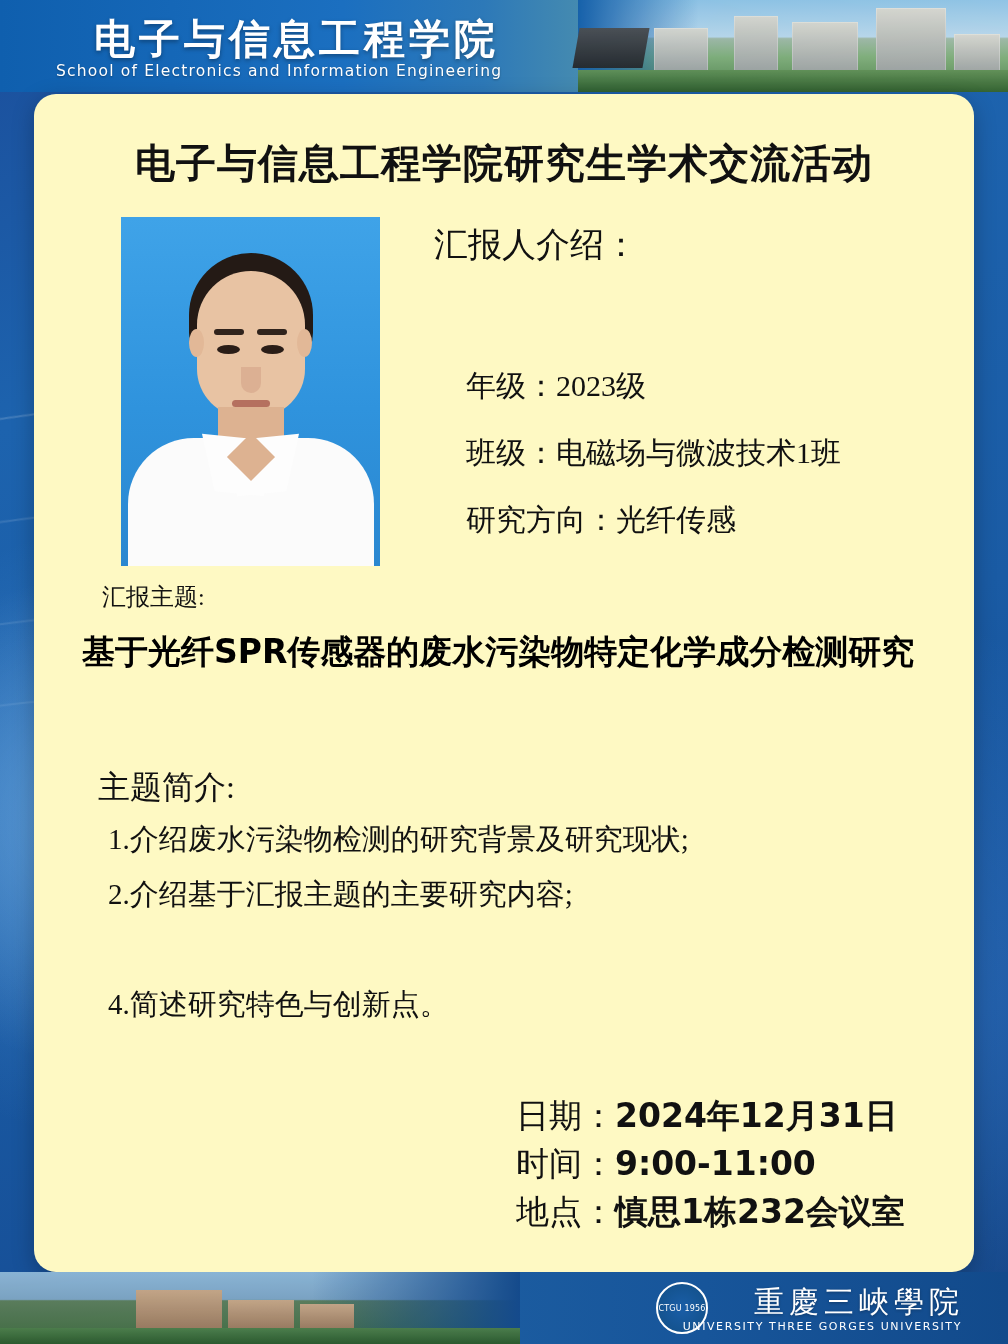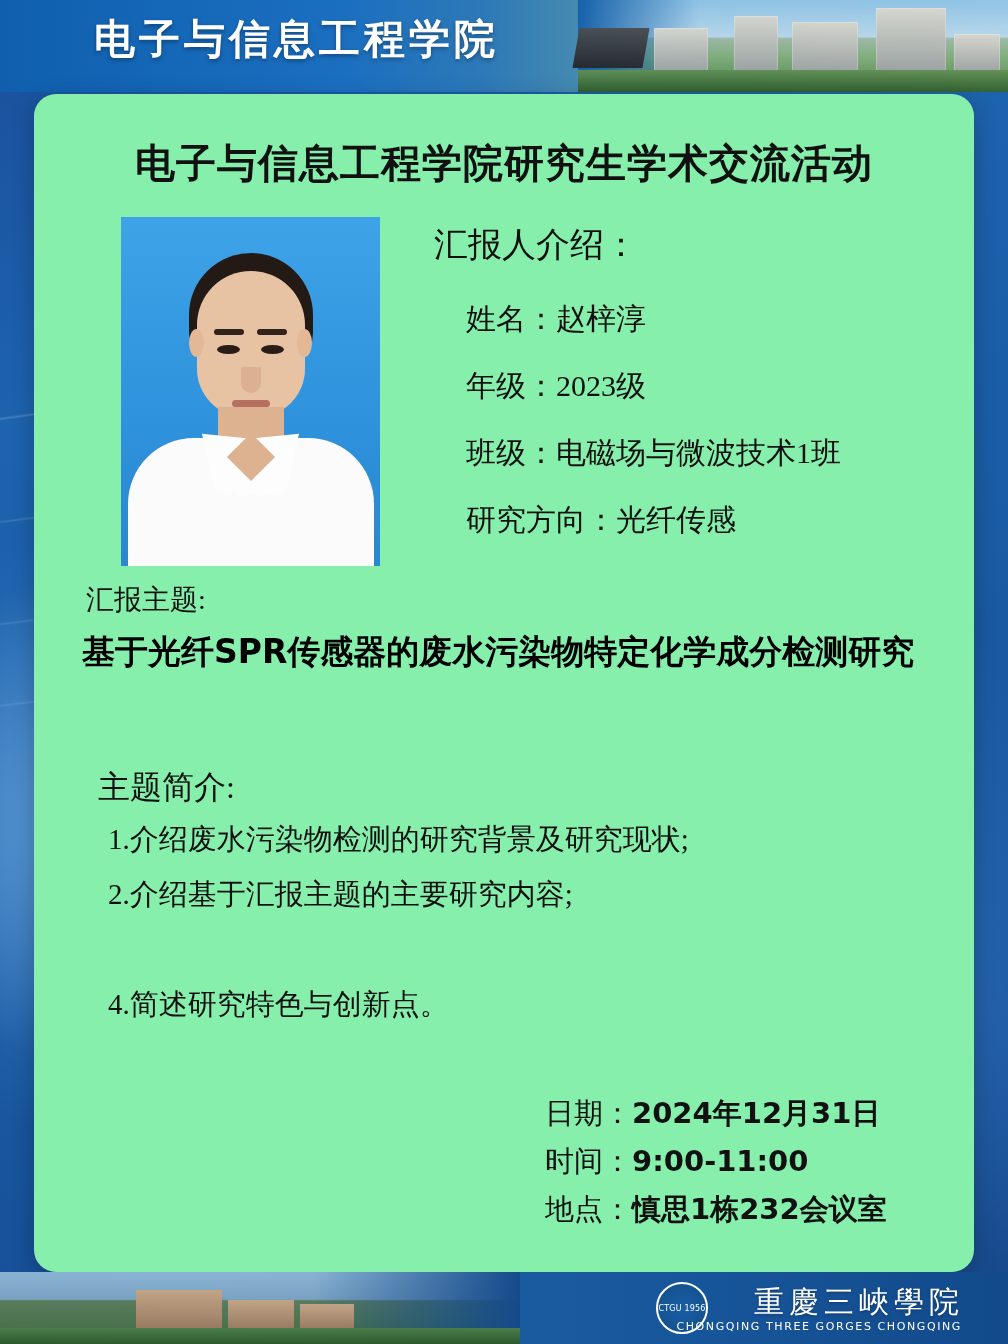--- a/index.html
+++ b/index.html
@@ -89,21 +89,21 @@
     letter-spacing: 1.2px;
     color: #ffffff;
     text-shadow: 0 1px 2px rgba(0,0,0,0.35);
   }
 
   
   .card {
     position: absolute;
     left: 34px; top: 94px;
     width: 940px; height: 1178px;
-    background: #86efac;
+    background: #fef9c3;
     border-radius: 22px;
     box-shadow: 0 6px 22px rgba(0,0,0,0.25);
   }
 
   .title {
     position: absolute; top: 42px; left: 0; width: 100%;
     text-align: center;
     font-size: 40px;
     font-weight: 700;
     letter-spacing: 1px;
@@ -189,22 +189,22 @@
   .sp-line {
     position: absolute; left: 432px;
     font-size: 30px; color: #111; white-space: nowrap;
   }
   .sp1 { top: 205px; }
   .sp2 { top: 272px; }
   .sp3 { top: 339px; }
   .sp4 { top: 406px; }
 
   .topic-label {
-    position: absolute; left: 52px; top: 487px;
-    font-size: 28px; color: #111;
+    position: absolute; left: 68px; top: 487px;
+    font-size: 24px; color: #111;
   }
   .topic-text {
     position: absolute; left: 48px; top: 536px; width: 844px;
     text-align: left;
     font-family: "DejaVu Sans", sans-serif;
     font-weight: 700;
     font-size: 33px;
     line-height: 1.32;
     color: #000;
   }
@@ -217,21 +217,21 @@
     position: absolute; left: 74px;
     font-size: 29px; color: #111; white-space: nowrap;
   }
   .ii1 { top: 726px; }
   .ii2 { top: 781px; }
   .ii3 { top: 836px; }
   .ii4 { top: 891px; }
 
   .meta-line {
     position: absolute; left: 482px;
-    font-size: 29px; color: #111; white-space: nowrap; margin-left: 29px;
+    font-size: 33px; color: #111; white-space: nowrap;
   }
   .m1 { top: 1000px; }
   .m2 { top: 1048px; }
   .m3 { top: 1096px; }
   .meta-val { font-family: "DejaVu Sans", sans-serif; font-weight: 700; }
 
   
   .footer {
     position: absolute; left: 0; bottom: 0; width: 1008px; height: 72px;
     overflow: hidden;
@@ -302,20 +302,21 @@
   <div class="header-photo">
     <div class="roofdark"></div>
     <div class="bld b1"></div>
     <div class="bld b2"></div>
     <div class="bld b3"></div>
     <div class="bld b4"></div>
     <div class="bld b5"></div>
     <div class="headgreen"></div>
   </div>
   <div class="logo-cn">电子与信息工程学院</div>
+  <div class="logo-en">School of Electronics and Information Engineering</div>
 </div>
 
 <div class="card">
 
   <div class="title">电子与信息工程学院研究生学术交流活动</div>
 
   <div class="portrait">
     <div class="p-hair"></div>
     <div class="p-face"></div>
     <div class="p-ear-l"></div>
@@ -327,21 +328,20 @@
     <div class="p-nose"></div>
     <div class="p-mouth"></div>
     <div class="p-neck"></div>
     <div class="p-shirt"></div>
     <div class="p-collar-l"></div>
     <div class="p-collar-r"></div>
     <div class="p-vneck"></div>
   </div>
 
   <div class="speaker-head">汇报人介绍：</div>
-  <div class="sp-line sp1">姓名：赵梓淳</div>
   <div class="sp-line sp2">年级：2023级</div>
   <div class="sp-line sp3">班级：电磁场与微波技术1班</div>
   <div class="sp-line sp4">研究方向：光纤传感</div>
 
   <div class="topic-label">汇报主题:</div>
   <div class="topic-text">基于光纤SPR传感器的废水污染物特定化学成分检测研究</div>
 
   <div class="intro-label">主题简介:</div>
   <div class="intro-item ii1">1.介绍废水污染物检测的研究背景及研究现状;</div>
   <div class="intro-item ii2">2.介绍基于汇报主题的主要研究内容;</div>
@@ -362,14 +362,14 @@
 <div class="footer">
   <div class="footer-bg"></div>
   <div class="footer-campus">
     <div class="fb fb1"></div>
     <div class="fb fb2"></div>
     <div class="fb fb3"></div>
     <div class="fgreen"></div>
   </div>
   <div class="seal">CTGU 1956</div>
   <div class="uni-cn">重慶三峽學院</div>
-  <div class="uni-en">CHONGQING THREE GORGES CHONGQING</div>
+  <div class="uni-en">UNIVERSITY THREE GORGES UNIVERSITY</div>
 </div>
 
 </body></html>

